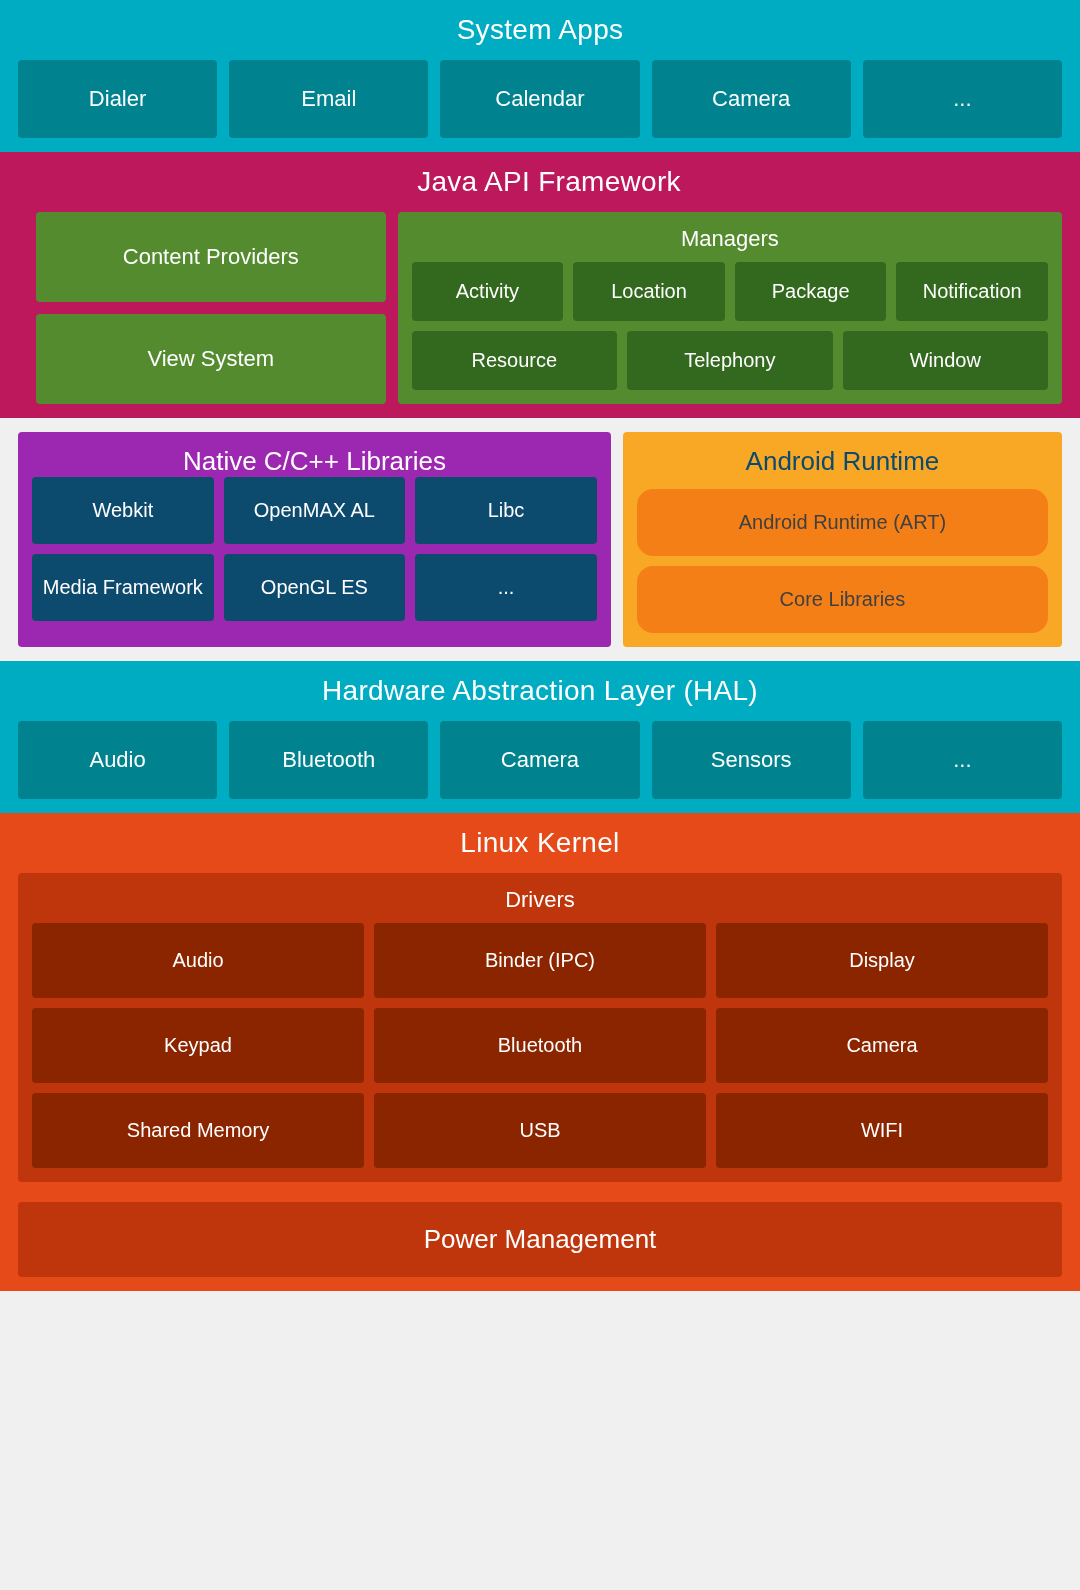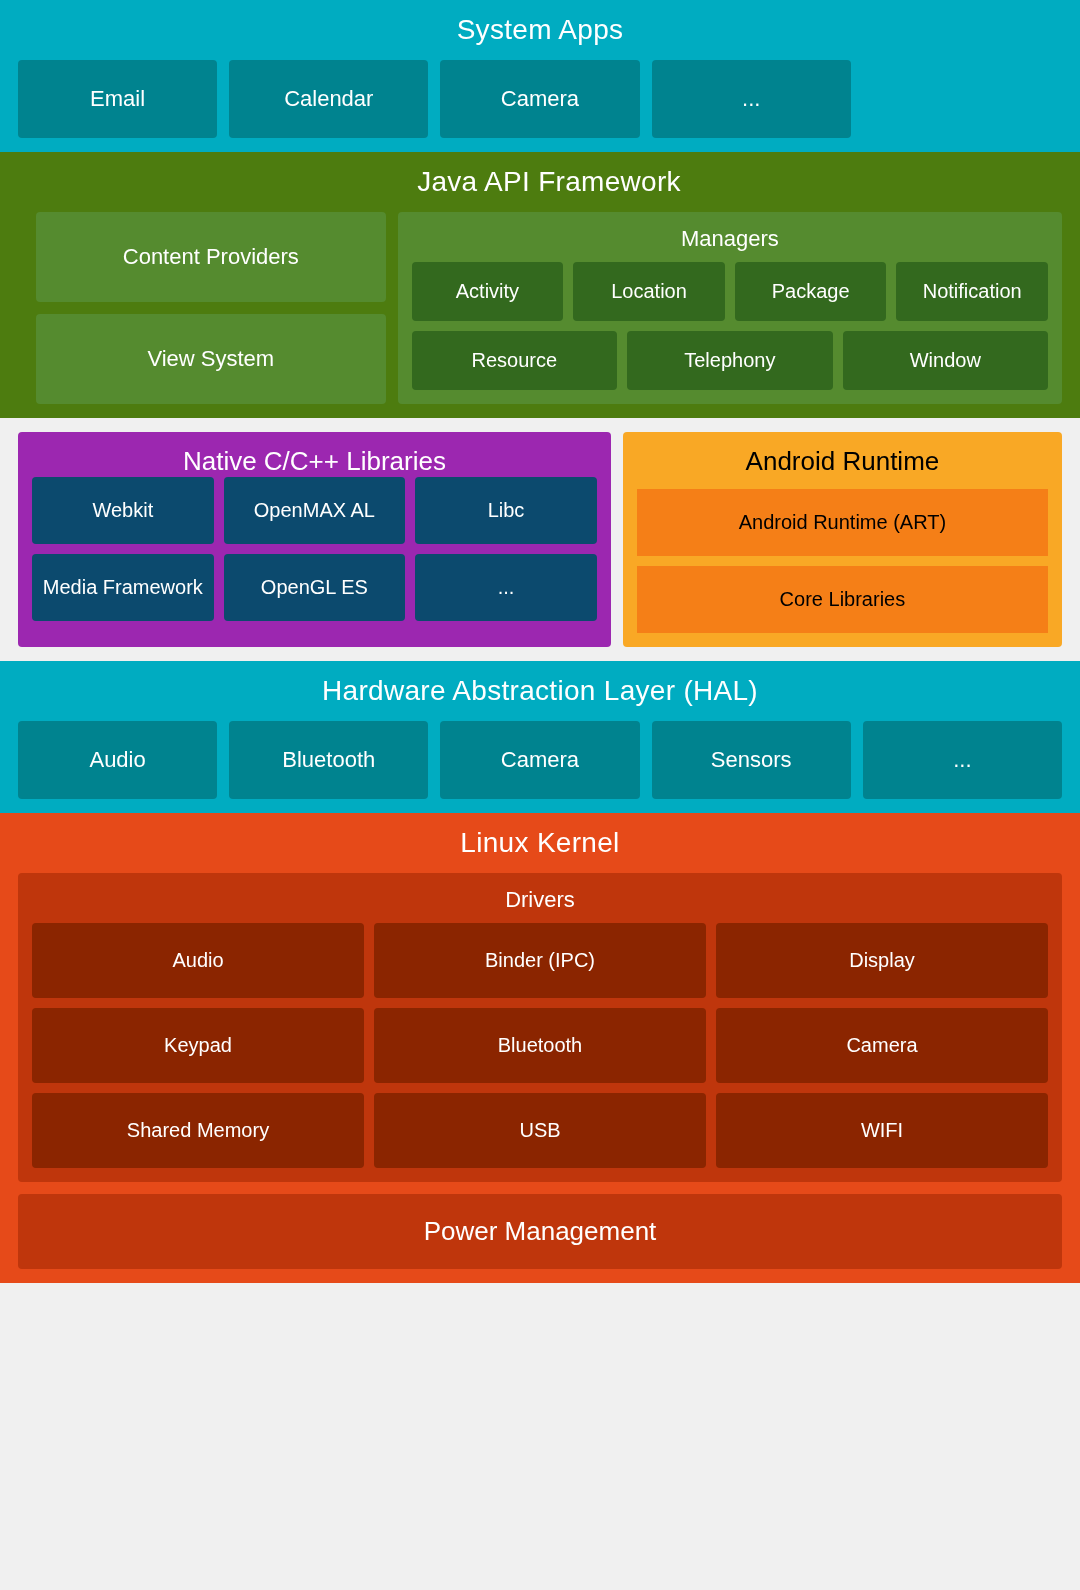--- a/index.html
+++ b/index.html
@@ -35,21 +35,21 @@
     .system-apps-grid .cell {
       background: #00838F;
       border-radius: 4px;
       padding: 26px 10px;
       text-align: center;
       font-size: 22px;
     }
 
     
     .java-api {
-      background: #4d7c0f;
+      background: #be185d;
       padding-left: 36px;
     }
     .java-api-inner {
       display: grid;
       grid-template-columns: 1fr 1.9fr;
       gap: 12px;
     }
     .java-api-left {
       display: flex;
       flex-direction: column;
@@ -130,30 +130,30 @@
     }
     .android-runtime {
       background: #F9A825;
       border-radius: 4px;
       padding: 14px;
     }
     .android-runtime-title {
       text-align: center;
       font-size: 26px;
       font-weight: 500;
-      color: #000000;
+      color: #0c4a6e;
       margin-bottom: 12px;
     }
     .android-runtime .cell {
       background: #F57F17;
-      border-radius: 0;
+      border-radius: 16px;
       padding: 22px 10px;
       text-align: center;
       font-size: 20px;
-      color: #000000;
+      color: #404040;
       margin-bottom: 10px;
     }
     .android-runtime .cell:last-child {
       margin-bottom: 0;
     }
 
     
     .hal {
       background: #00ACC1;
     }
@@ -171,21 +171,21 @@
     }
 
     
     .linux-kernel {
       background: #E64A19;
     }
     .drivers-box {
       background: #BF360C;
       border-radius: 4px;
       padding: 14px;
-      margin-bottom: 12px;
+      margin-bottom: 20px;
     }
     .drivers-title {
       text-align: center;
       font-size: 22px;
       margin-bottom: 10px;
     }
     .drivers-grid {
       display: grid;
       grid-template-columns: repeat(3, 1fr);
       gap: 10px;
@@ -205,20 +205,21 @@
       font-size: 26px;
       font-weight: 500;
     }
   </style>
 </head>
 <body>
 
 <div class="layer system-apps">
   <div class="layer-title">System Apps</div>
   <div class="system-apps-grid">
+    <div class="cell">Dialer</div>
     <div class="cell">Email</div>
     <div class="cell">Calendar</div>
     <div class="cell">Camera</div>
     <div class="cell">...</div>
   </div>
 </div>
 
 <div class="layer java-api">
   <div class="layer-title">Java API Framework</div>
   <div class="java-api-inner">

